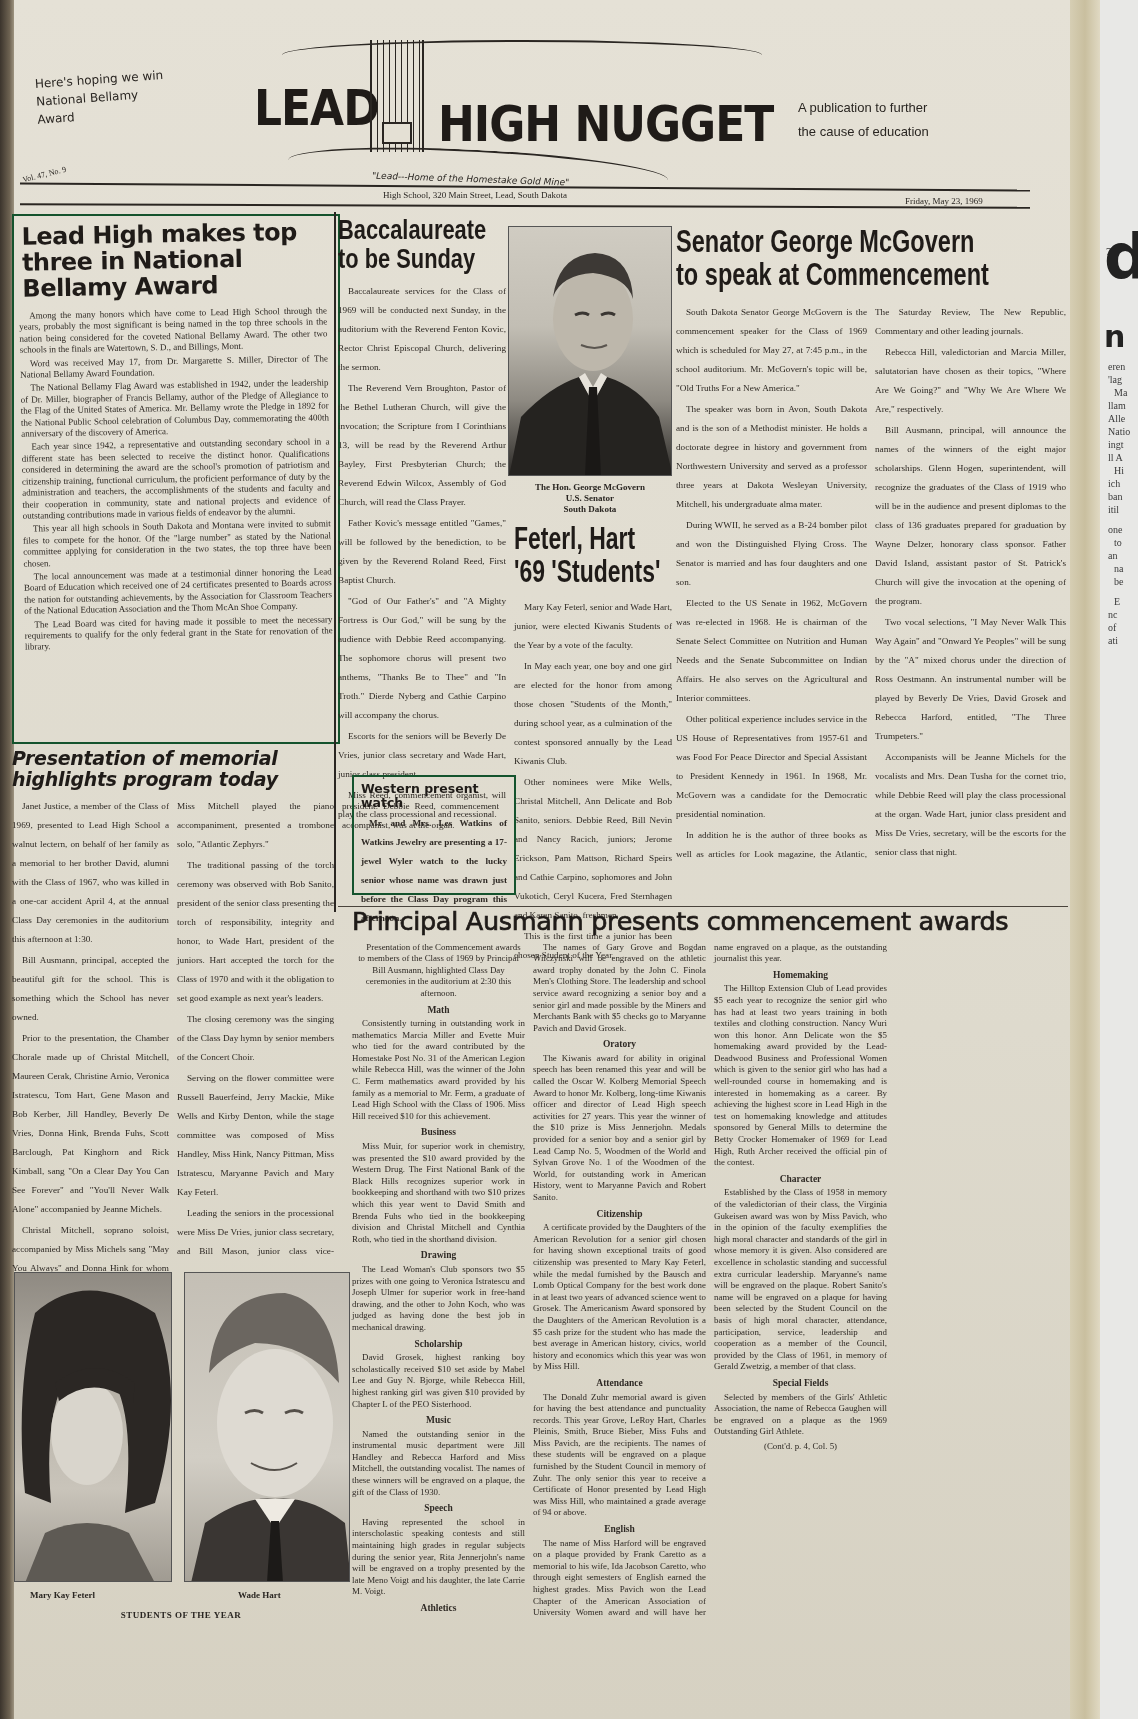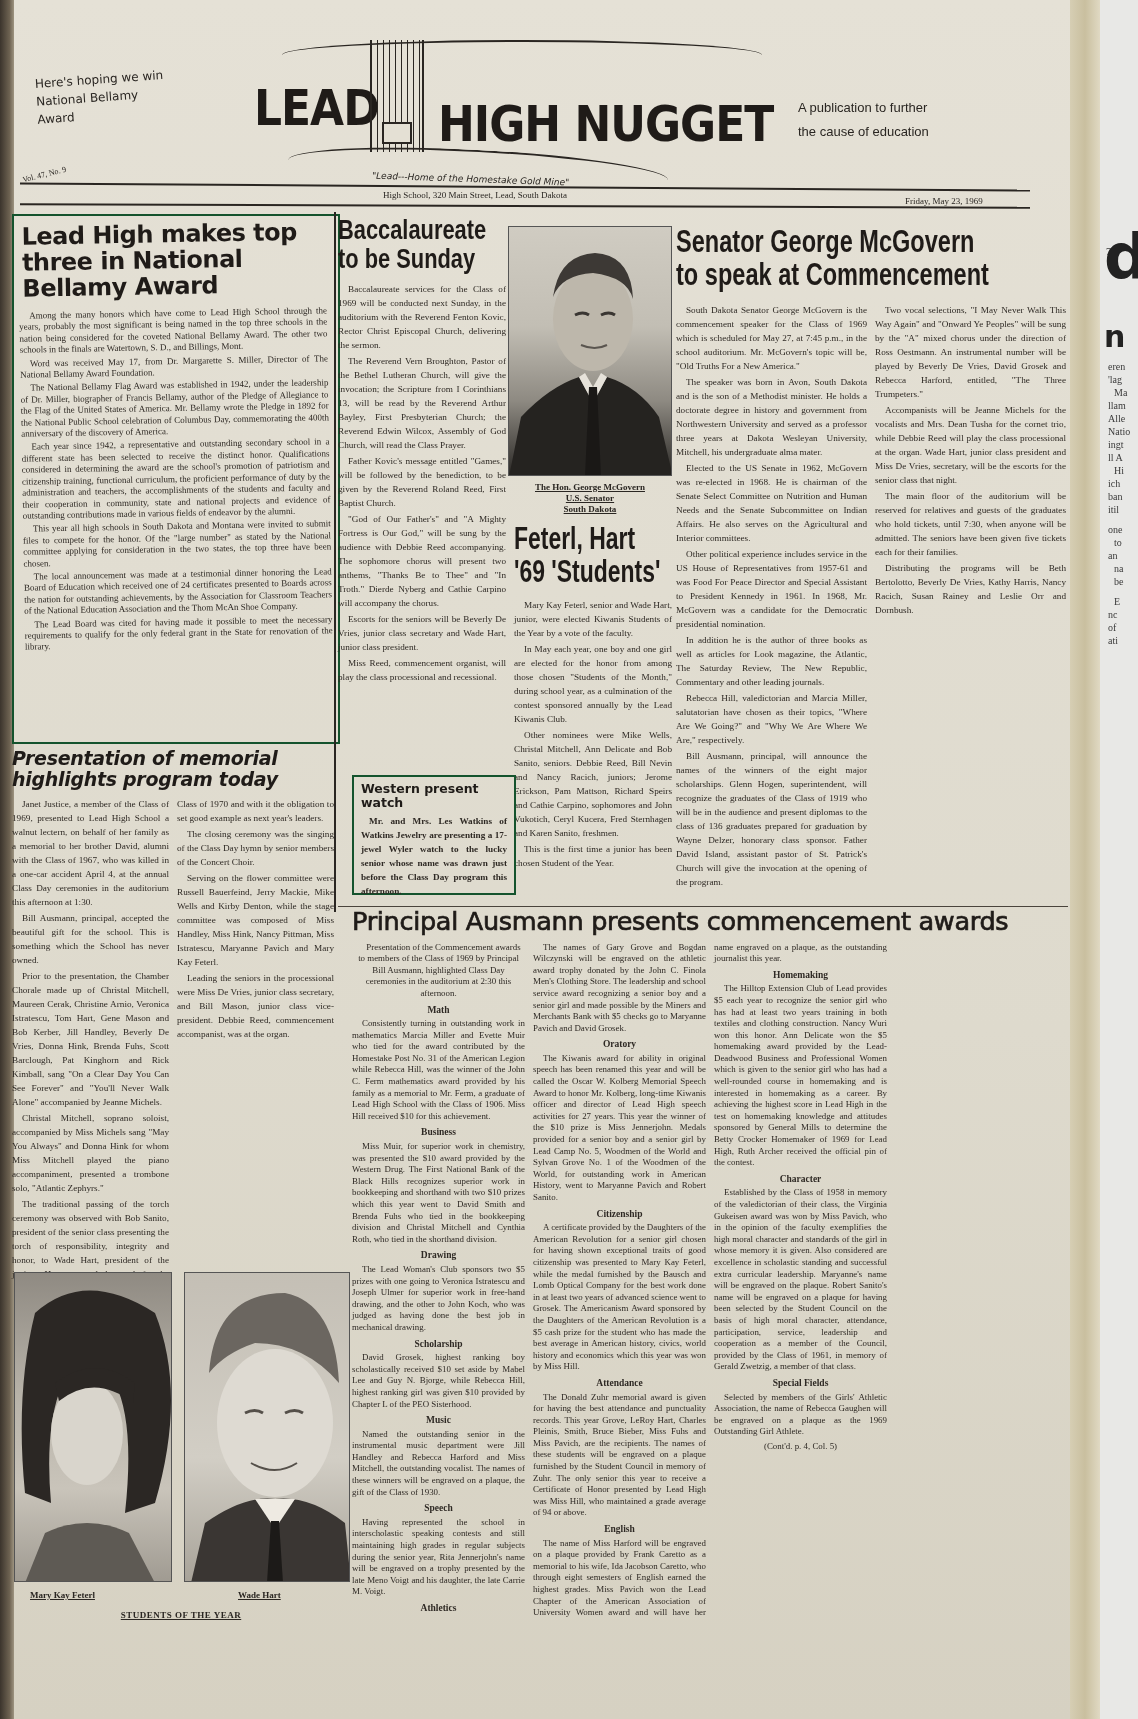--- a/index.html
+++ b/index.html
@@ -84,35 +84,35 @@
   }
   .headline-sans {
     font-family: "DejaVu Sans", sans-serif; font-weight: bold; color: #1f1b18;
     line-height: 1.08;
   }
   .headline-cond {
     font-family: "Liberation Sans", sans-serif; font-weight: bold; color: #1f1b18;
     transform-origin: left top; line-height: 1.05;
   }
   .body-text {
-    font-family: "Liberation Serif", serif; font-size: 9.2px; line-height: 14px;
+    font-family: "Liberation Serif", serif; font-size: 9.2px; line-height: 19px;
     text-align: justify; color: #2e2924;
   }
   .body-text p { text-indent: 10px; margin-bottom: 2px; }
   .cols-2 { column-count: 2; column-gap: 8px; }
   .sub-head {
     font-family: "Liberation Serif", serif; font-weight: bold; font-size: 9.5px;
     text-align: center; margin: 5px 0 2px;
   }
   .photo {
     position: absolute; overflow: hidden; border: 1px solid #555;
   }
   .caption {
     position: absolute; font-family: "Liberation Serif", serif; font-weight: bold;
-    font-size: 9px; text-align: center; line-height: 11px; text-decoration: underline;
+    font-size: 9px; text-align: center; line-height: 11px;
   }
   .rule-v { position: absolute; width: 0; border-left: 1px solid #4a443c; }
   .rule-h { position: absolute; height: 0; border-top: 2px solid #2a2622; }
 </style>
 </head>
 <body>
 
 <div class="left-binding"></div>
 
 <div class="page"></div>
@@ -201,20 +201,21 @@
 </div>
 
 <div class="article" style="left:676px;top:226px;width:390px;">
   <div class="headline-cond" style="font-size:31px;transform:scaleX(0.76);width:520px;">
     <div>Senator George McGovern</div>
     <div>to speak at Commencement</div>
   </div>
   <div class="body-text cols-2" style="margin-top:12px;height:598px;column-fill:auto;">
     <p>South Dakota Senator George McGovern is the commencement speaker for the Class of 1969 which is scheduled for May 27, at 7:45 p.m., in the school auditorium. Mr. McGovern's topic will be, "Old Truths For a New America."</p>
     <p>The speaker was born in Avon, South Dakota and is the son of a Methodist minister. He holds a doctorate degree in history and government from Northwestern University and served as a professor three years at Dakota Wesleyan University, Mitchell, his undergraduate alma mater.</p>
+    <p>During WWII, he served as a B-24 bomber pilot and won the Distinguished Flying Cross. The Senator is married and has four daughters and one son.</p>
     <p>Elected to the US Senate in 1962, McGovern was re-elected in 1968. He is chairman of the Senate Select Committee on Nutrition and Human Needs and the Senate Subcommittee on Indian Affairs. He also serves on the Agricultural and Interior committees.</p>
     <p>Other political experience includes service in the US House of Representatives from 1957-61 and was Food For Peace Director and Special Assistant to President Kennedy in 1961. In 1968, Mr. McGovern was a candidate for the Democratic presidential nomination.</p>
     <p>In addition he is the author of three books as well as articles for Look magazine, the Atlantic, The Saturday Review, The New Republic, Commentary and other leading journals.</p>
     <p>Rebecca Hill, valedictorian and Marcia Miller, salutatorian have chosen as their topics, "Where Are We Going?" and "Why We Are Where We Are," respectively.</p>
     <p>Bill Ausmann, principal, will announce the names of the winners of the eight major scholarships. Glenn Hogen, superintendent, will recognize the graduates of the Class of 1919 who will be in the audience and present diplomas to the class of 136 graduates prepared for graduation by Wayne Delzer, honorary class sponsor. Father David Island, assistant pastor of St. Patrick's Church will give the invocation at the opening of the program.</p>
     <p>Two vocal selections, "I May Never Walk This Way Again" and "Onward Ye Peoples" will be sung by the "A" mixed chorus under the direction of Ross Oestmann. An instrumental number will be played by Beverly De Vries, David Grosek and Rebecca Harford, entitled, "The Three Trumpeters."</p>
     <p>Accompanists will be Jeanne Michels for the vocalists and Mrs. Dean Tusha for the cornet trio, while Debbie Reed will play the class processional at the organ. Wade Hart, junior class president and Miss De Vries, secretary, will be the escorts for the senior class that night.</p>
     <p>The main floor of the auditorium will be reserved for relatives and guests of the graduates who hold tickets, until 7:30, when anyone will be admitted. The seniors have been given five tickets each for their families.</p>
     <p>Distributing the programs will be Beth Bertolotto, Beverly De Vries, Kathy Harris, Nancy Racich, Susan Rainey and Leslie Orr and Dornbush.</p>
   </div>

